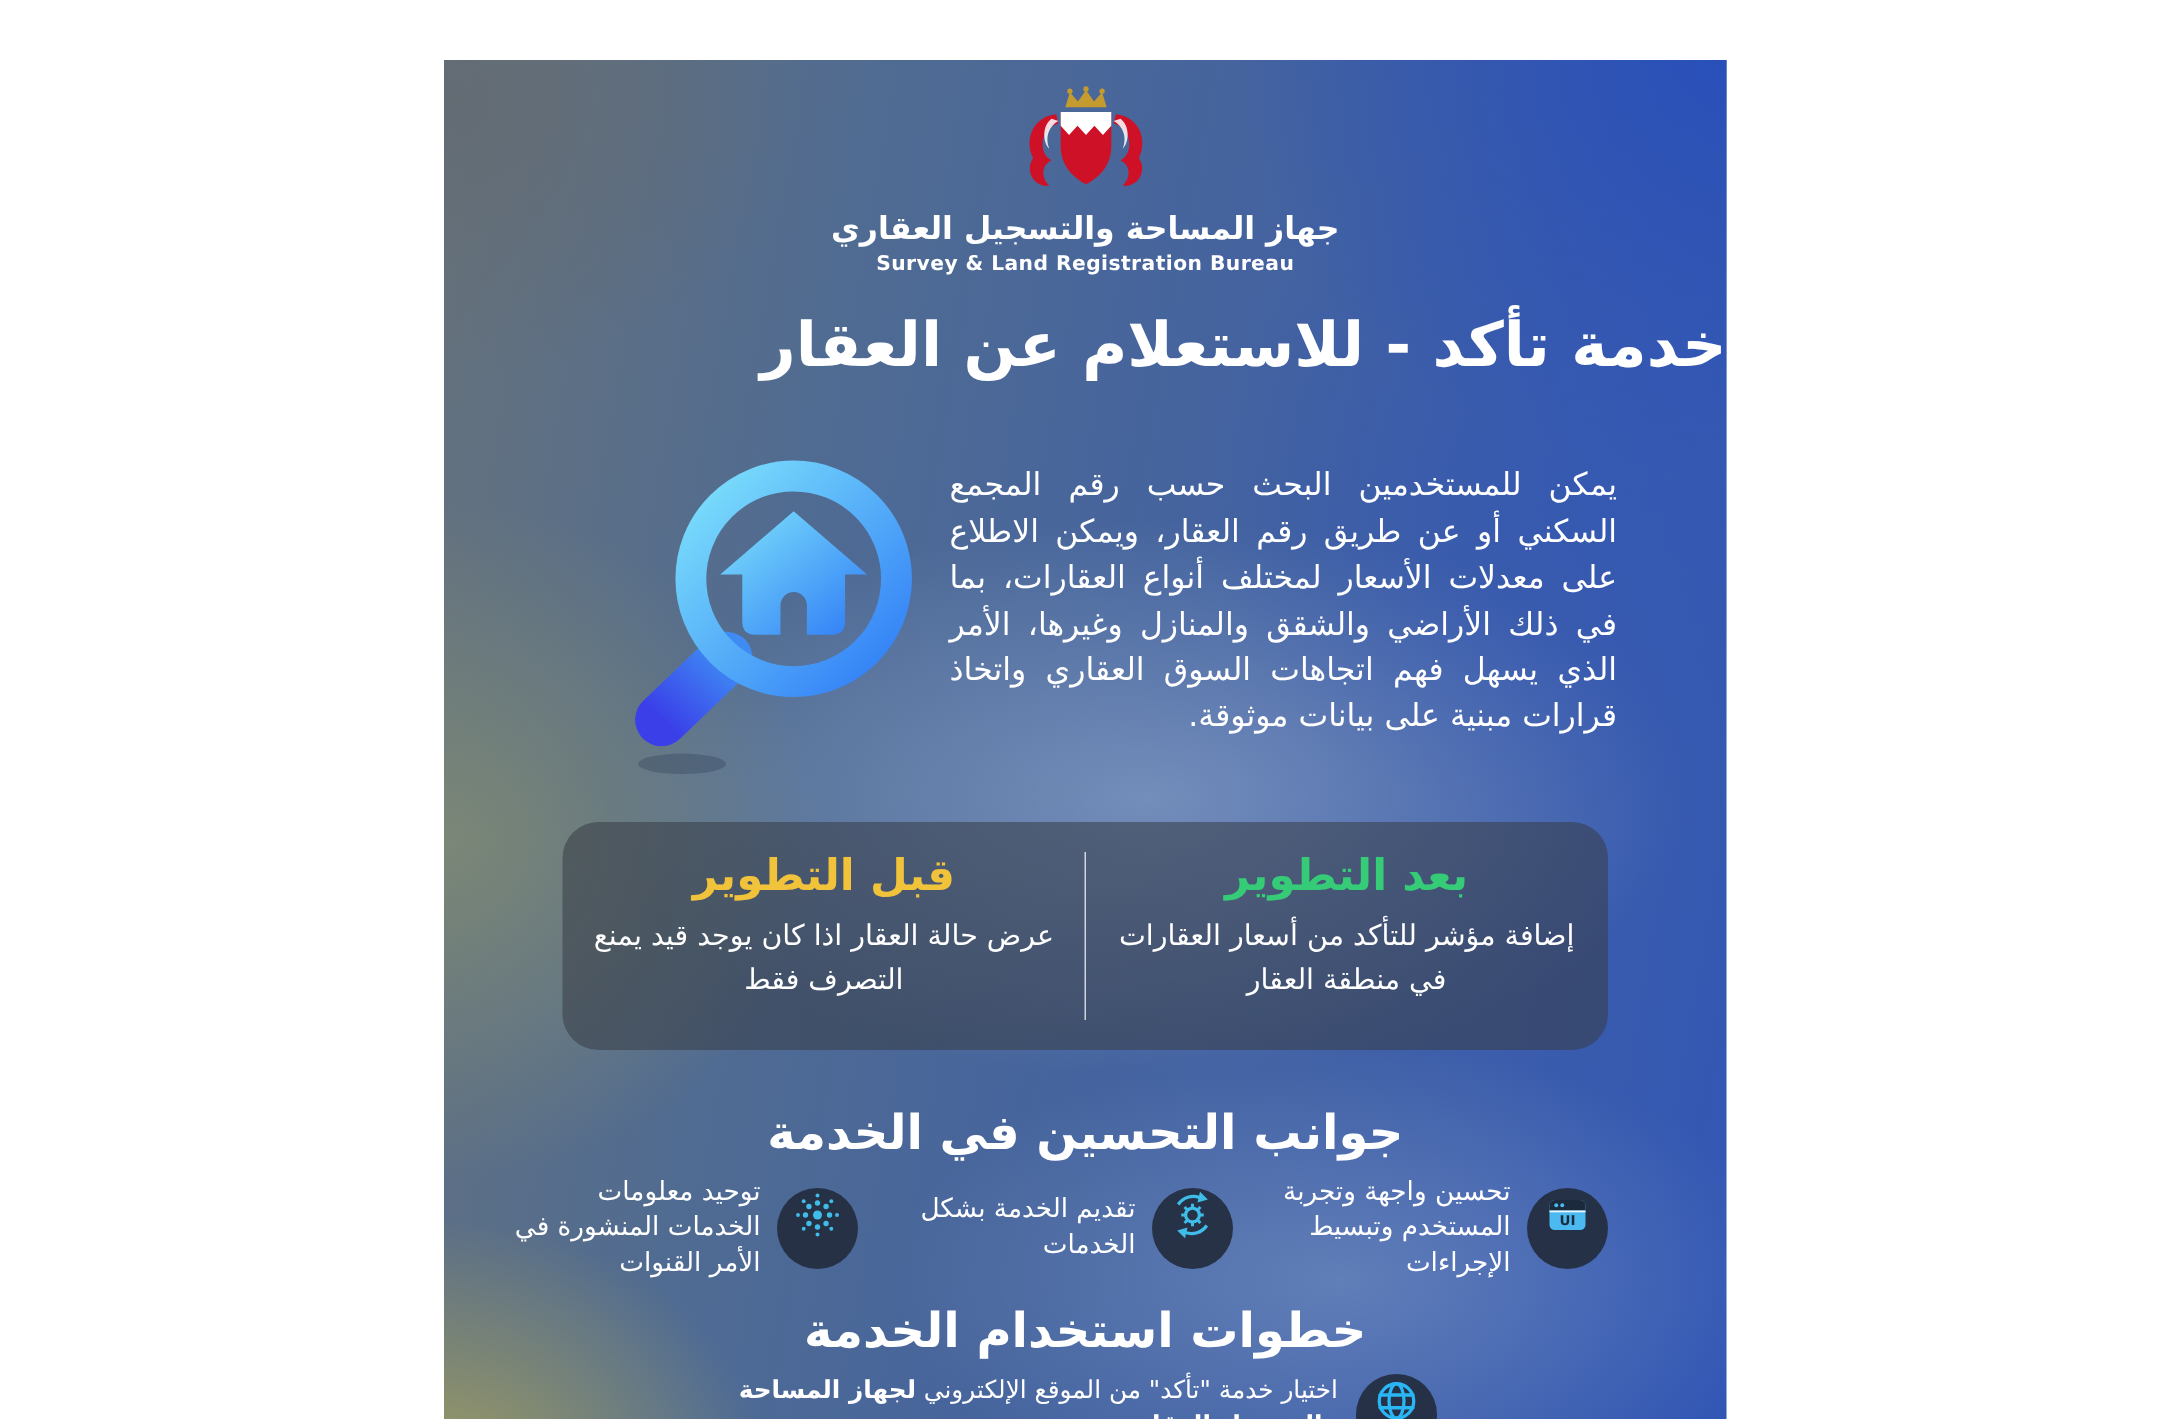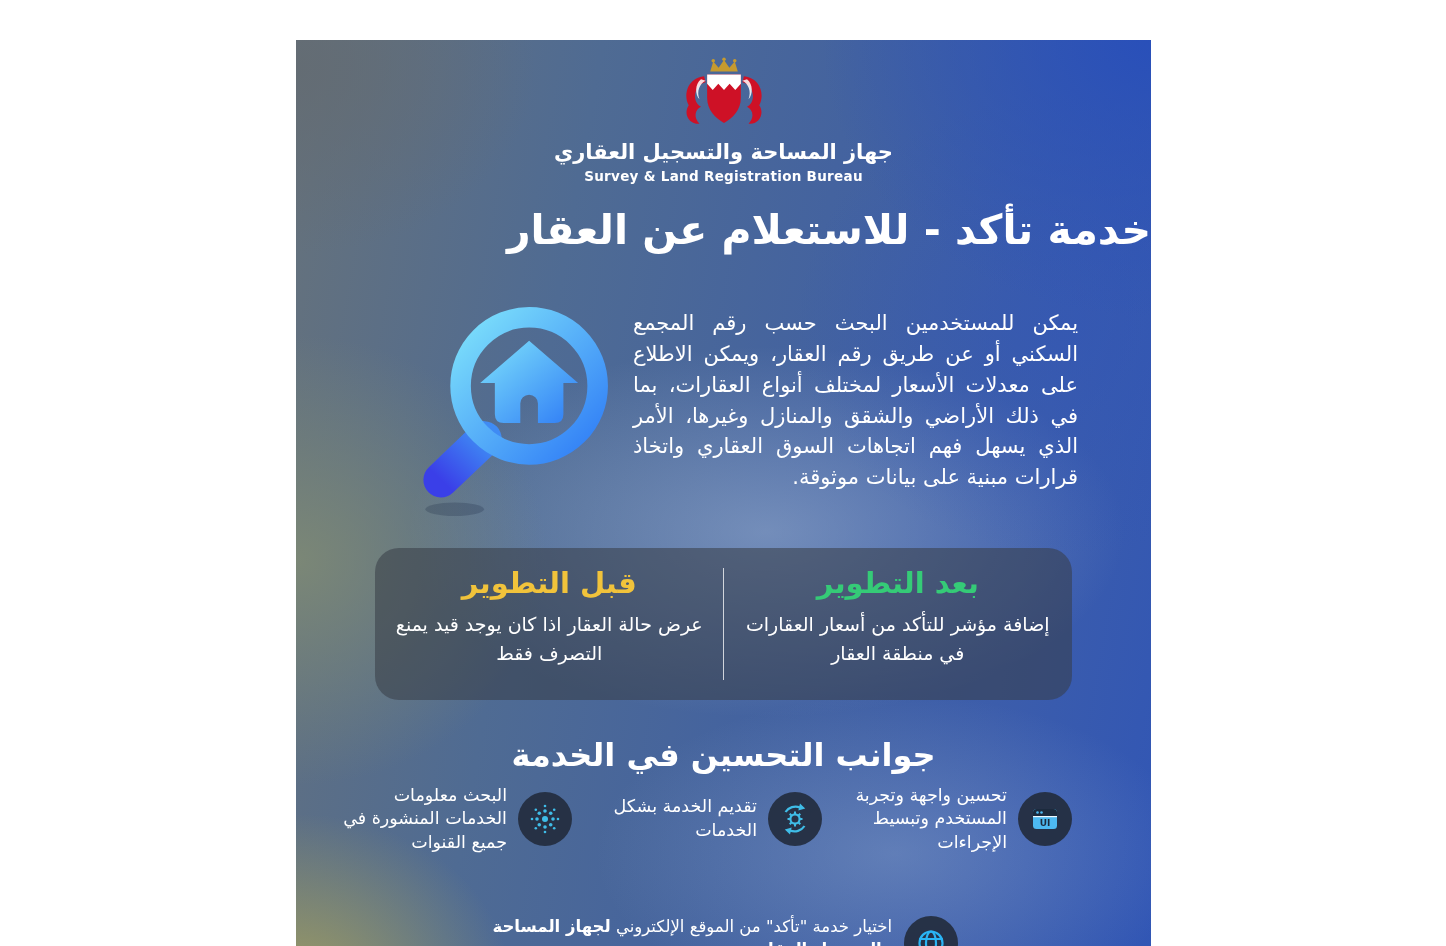--- a/index.html
+++ b/index.html
@@ -53,21 +53,21 @@
   .steps-title { top:828px; }
   .improve-item {
     position:absolute; top:744px; height:70px; display:flex; direction:rtl;
     align-items:center; gap:11px;
   }
   .item-1 { right:79px;  width:245px; }
   .item-2 { right:329px; width:235px; }
   .item-3 { right:579px; width:235px; }
   .icon-circle {
     flex:0 0 54px; width:54px; height:54px; border-radius:50%;
-    background:rgba(35,45,62,0.92); display:flex; align-items:center; justify-content:center;
+    background:rgba(35,45,62,0.92); display:flex; justify-content:center;
   }
   .improve-label { color:#ffffff; font-size:17.5px; line-height:1.35; text-align:right; }
   .steps-block {
     position:absolute; top:876px; right:193px; display:flex; direction:rtl;
     align-items:flex-start; gap:12px;
   }
   .steps-text { width:435px; text-align:right; color:#ffffff; font-size:16.5px; line-height:1.38; }
   .steps-bold { font-weight:bold; }
   .website-link { font-weight:bold; direction:ltr; display:inline-block; }
 </style>
@@ -185,23 +185,24 @@
           <circle cx="31" cy="18" r="1.3"></circle>
             <circle cx="27.2" cy="27.2" r="1.3"></circle>
           <circle cx="18" cy="31" r="1.3"></circle>
             <circle cx="8.8" cy="27.2" r="1.3"></circle>
           <circle cx="5" cy="18" r="1.3"></circle>
             <circle cx="8.8" cy="8.8" r="1.3"></circle>
           <circle cx="18" cy="5" r="1.3"></circle>
             <circle cx="27.2" cy="8.8" r="1.3"></circle>
         </svg>
       </div>
-      <div class="improve-label">البحث معلومات الخدمات المنشورة في جميع القنوات</div>
-    </div>
-
+      <div class="improve-label">توحيد معلومات الخدمات المنشورة في الأمر القنوات</div>
+    </div>
+
+    <div class="steps-title">خطوات استخدام الخدمة</div>
 
     <div class="steps-block">
       <div class="icon-circle">
         <svg width="36" height="36" viewBox="0 0 36 36" fill="none" stroke="#2ab5f5" stroke-width="2.2" stroke-linecap="round">
           <circle cx="18" cy="18" r="11.5"></circle>
           <ellipse cx="18" cy="18" rx="5" ry="11.5"></ellipse>
           <line x1="7" y1="14" x2="29" y2="14"></line>
           <line x1="7" y1="22.5" x2="29" y2="22.5"></line>
         </svg>
       </div>

